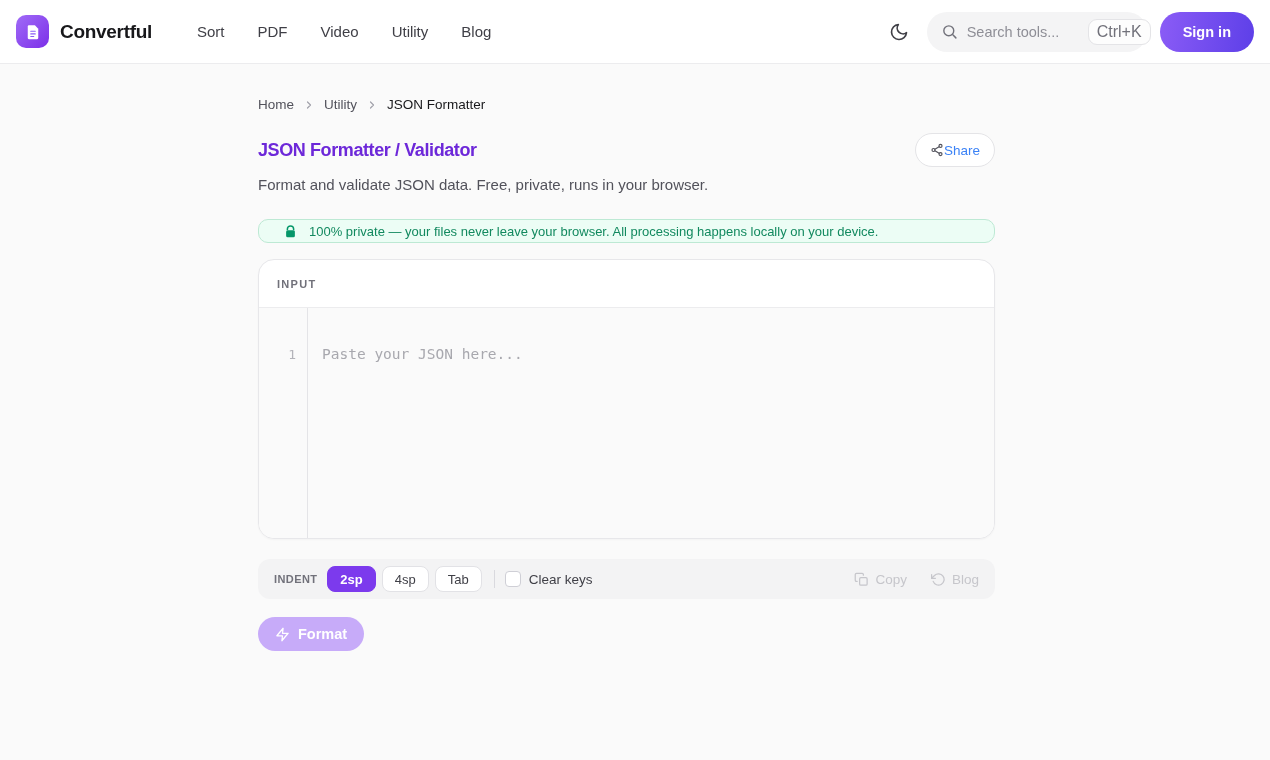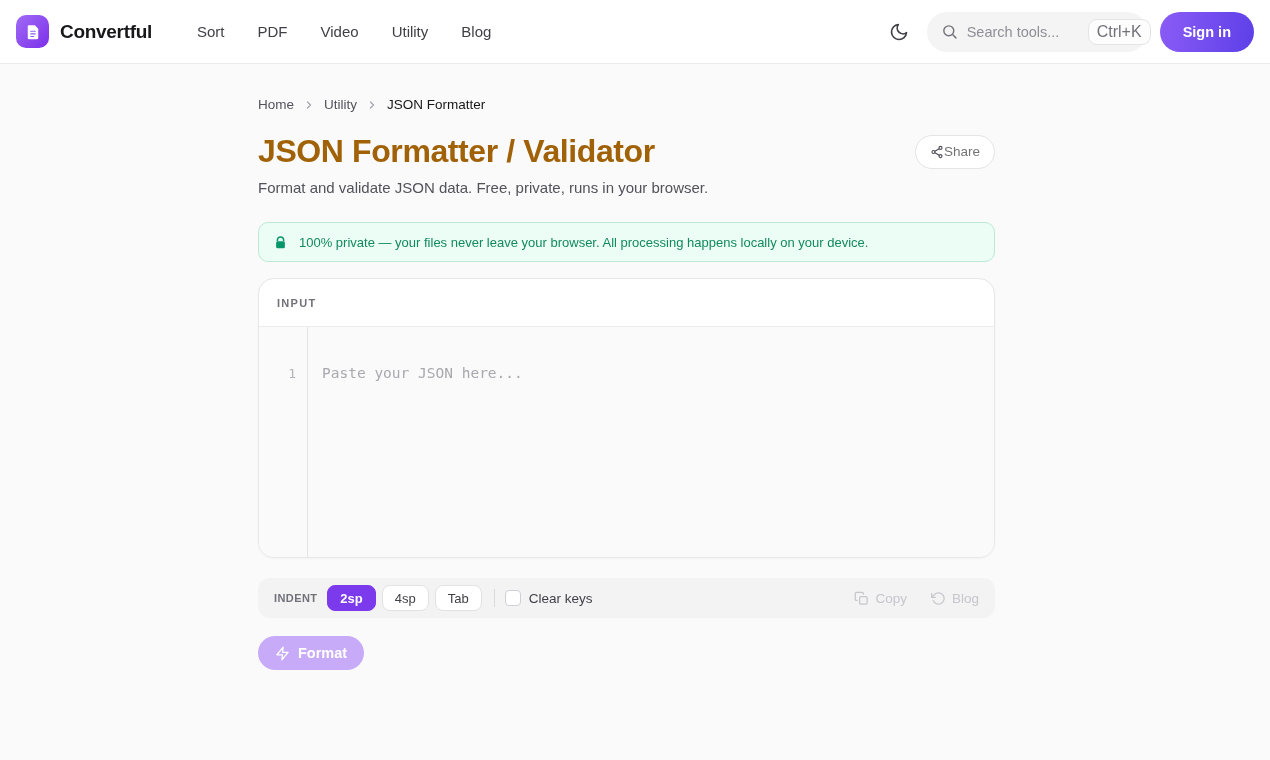--- a/index.html
+++ b/index.html
@@ -62,34 +62,34 @@
   }
 
   
   .content { width: 737px; margin-left: 258px; padding-top: 33px; }
 
   .breadcrumb { display: flex; align-items: center; gap: 9px; font-size: 13.5px; color: #52525b; }
   .breadcrumb a { color: #52525b; text-decoration: none; cursor: pointer; }
   .breadcrumb .current { color: #18181b; font-weight: 500; }
 
   .title-row { margin-top: 21px; display: flex; align-items: center; justify-content: space-between; }
-  .page-title { font-size: 32px; font-weight: 700; letter-spacing: -0.4px; color: #a16207; }
+  .page-title { font-size: 18px; font-weight: 700; letter-spacing: -0.4px; color: #6d28d9; }
   .share-btn {
     height: 34px; padding: 0 14px; border-radius: 17px;
     background: #ffffff; border: 1px solid #e4e4e7;
     display: flex; align-items: center; 
     font-family: "Liberation Sans", sans-serif;
-    font-size: 13.5px; color: #737373; cursor: pointer;
+    font-size: 13.5px; color: #3b82f6; cursor: pointer;
   }
   .page-subtitle { margin-top: 9px; font-size: 15px; color: #52525b; }
 
   .privacy-banner {
-    margin-top: 26px; height: 40px; border-radius: 10px;
+    margin-top: 26px; height: 24px; border-radius: 10px;
     background: #ecfdf5; border: 1px solid #bde9d4;
-    display: flex; align-items: center; gap: 11px; padding: 0 14px;
+    display: flex; align-items: center; gap: 11px; padding: 0 24px;
     font-size: 13px; color: #12895f;
   }
 
   
   .input-card {
     margin-top: 16px; background: #ffffff;
     border: 1px solid #e7e7ea; border-radius: 16px;
     overflow: hidden; box-shadow: 0 1px 2px rgba(0,0,0,0.03);
   }
   .card-header { height: 48px; display: flex; align-items: center; padding: 0 18px; border-bottom: 1px solid #ececee; }

